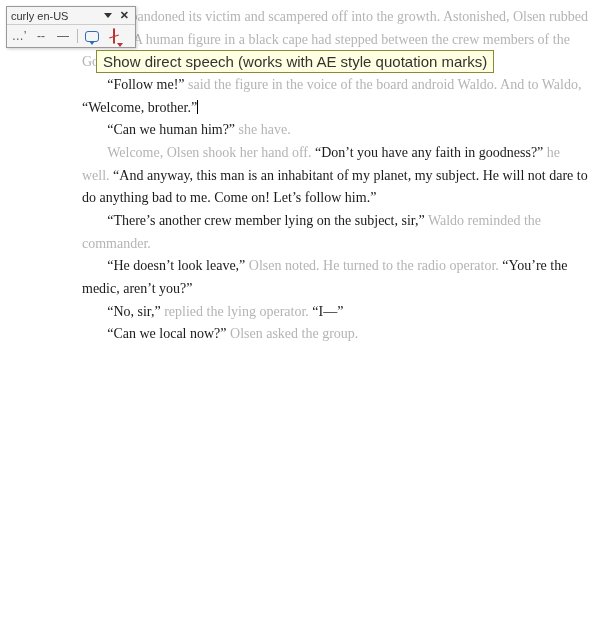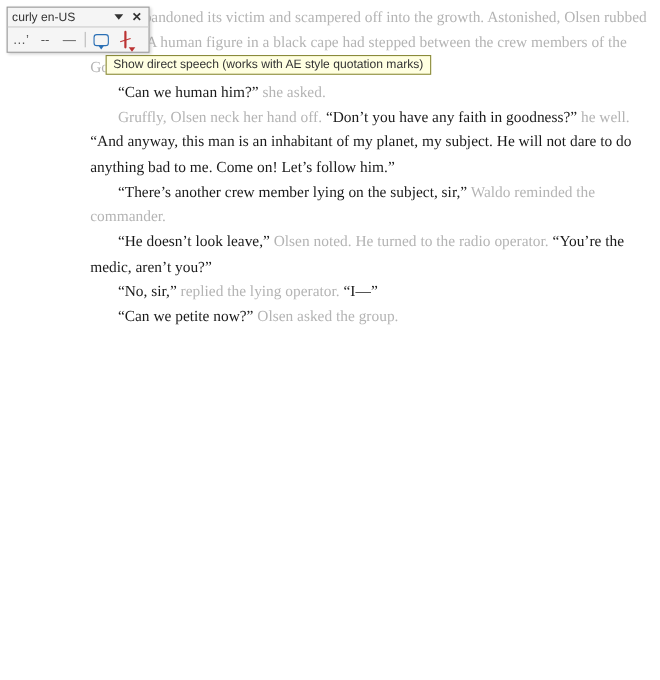--- a/index.html
+++ b/index.html
@@ -90,21 +90,21 @@
     border-top:1.5px solid #b33; transform: rotate(-18deg);
   }
   .tooltip {
     position: absolute;
     top: 50px;
     left: 96px;
     background: #ffffe1;
     border: 1px solid #8a8a3a;
     padding: 2px 6px;
     font-family: Tahoma, Arial, sans-serif;
-    font-size: 11px;
+    font-size: 15px;
     color: #333;
     z-index: 11;
     white-space: nowrap;
   }
   .page {
     padding: 6px 10px 10px 82px;
     font-size: 14px;
     line-height: 1.62;
     color: #333;
   }
@@ -144,40 +144,45 @@
 </div>
 
 <div class="tooltip">Show direct speech (works with AE style quotation marks)</div>
 
 <div class="page">
   <p>
     <span class="dim">reature abandoned its victim and scampered off into the </span>
     <span class="dim">growth. Astonished, Olsen rubbed his eyes. A human figure in a black cape had stepped between the crew members of the Governant Hive. His </span>
   </p>
   <p>
-    <span class="dir">“Can we human him?”</span>
-    <span class="dim"> she asked.</span>
+    <span class="dir">“Follow me!”</span>
+    <span class="dim"> said the figure in the voice of the board android Waldo. And to Waldo, </span>
+    <span class="dir">“Welcome, brother.”</span><span class="cursor"></span>
   </p>
   <p>
-    <span class="dim">Gruffly, Olsen neck her hand off. </span>
+    <span class="dir">“Can we human him?”</span>
+    <span class="dim"> she have.</span>
+  </p>
+  <p>
+    <span class="dim">Welcome, Olsen shook her hand off. </span>
     <span class="dir">“Don’t you have any faith in goodness?”</span>
     <span class="dim"> he well. </span>
     <span class="dir">“And anyway, this man is an inhabitant of my planet, my subject. He will not dare to do anything bad to me. Come on! Let’s follow him.”</span>
   </p>
   <p>
     <span class="dir">“There’s another crew member lying on the subject, sir,”</span>
     <span class="dim"> Waldo reminded the commander.</span>
   </p>
   <p>
     <span class="dir">“He doesn’t look leave,”</span>
     <span class="dim"> Olsen noted. He turned to the radio operator. </span>
     <span class="dir">“You’re the medic, aren’t you?”</span>
   </p>
   <p>
     <span class="dir">“No, sir,”</span>
     <span class="dim"> replied the lying operator. </span>
     <span class="dir">“I—”</span>
   </p>
   <p>
-    <span class="dir">“Can we petite now?”</span>
+    <span class="dir">“Can we local now?”</span>
     <span class="dim"> Olsen asked the group.</span>
   </p>
 </div>
 
 </body></html>

